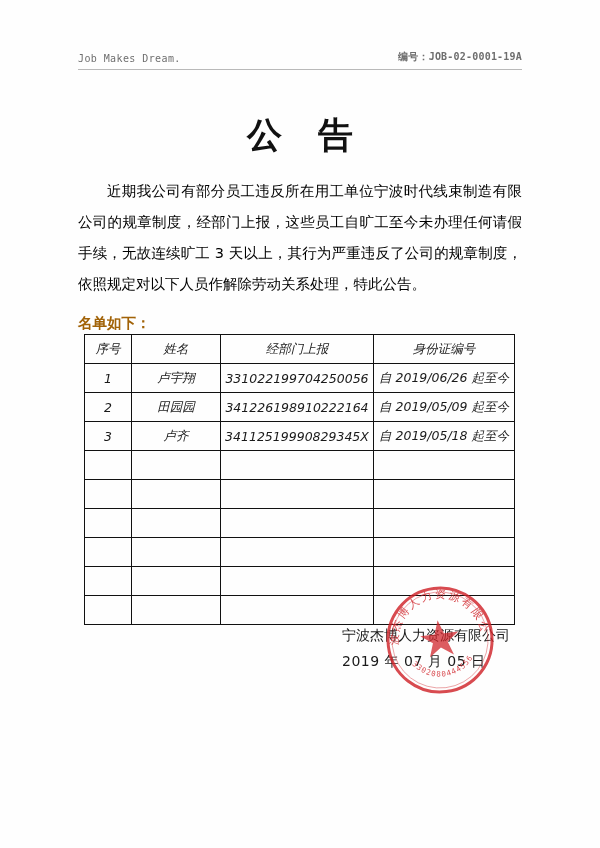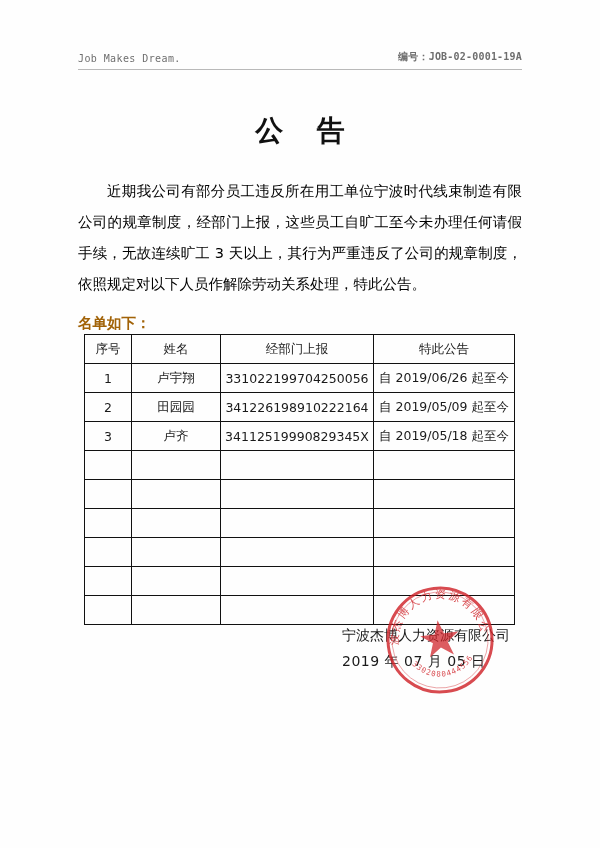--- a/index.html
+++ b/index.html
@@ -51,21 +51,21 @@
   }
 
   
   .doc-title {
     position: absolute;
     top: 112px;
     left: 0;
     width: 600px;
     text-align: center;
     font-family: "DejaVu Serif", "Liberation Serif", serif;
-    font-size: 28px;
+    font-size: 35px;
     font-weight: bold;
     letter-spacing: 12px;
     text-indent: 12px;
     color: #111;
   }
 
   
   .body-text {
     position: absolute;
     left: 78px;
@@ -93,20 +93,21 @@
   .table-wrap {
     position: absolute;
     left: 84px;
     top: 334px;
     width: 426px;
   }
   table.names {
     border-collapse: collapse;
     width: 426px;
     table-layout: fixed;
+    font-style: italic;
   }
   table.names td, table.names th {
     border: 1px solid #111;
     height: 28px;
     text-align: center;
     vertical-align: middle;
     font-family: "DejaVu Sans", "Liberation Sans", sans-serif;
     font-size: 12.5px;
     font-weight: normal;
     color: #1a1a1a;
@@ -165,21 +166,21 @@
 
   <div class="list-label">名单如下：</div>
 
   <div class="table-wrap">
     <table class="names">
       <thead>
         <tr>
           <td class="col-no">序号</td>
           <td class="col-name">姓名</td>
           <td class="col-id">经部门上报</td>
-          <td class="col-date">特此公告</td>
+          <td class="col-date">身份证编号</td>
         </tr>
       </thead>
       <tbody>
         <tr>
           <td>1</td>
           <td>卢宇翔</td>
           <td>331022199704250056</td>
           <td>自 2019/06/26 起至今</td>
         </tr>
         <tr>

